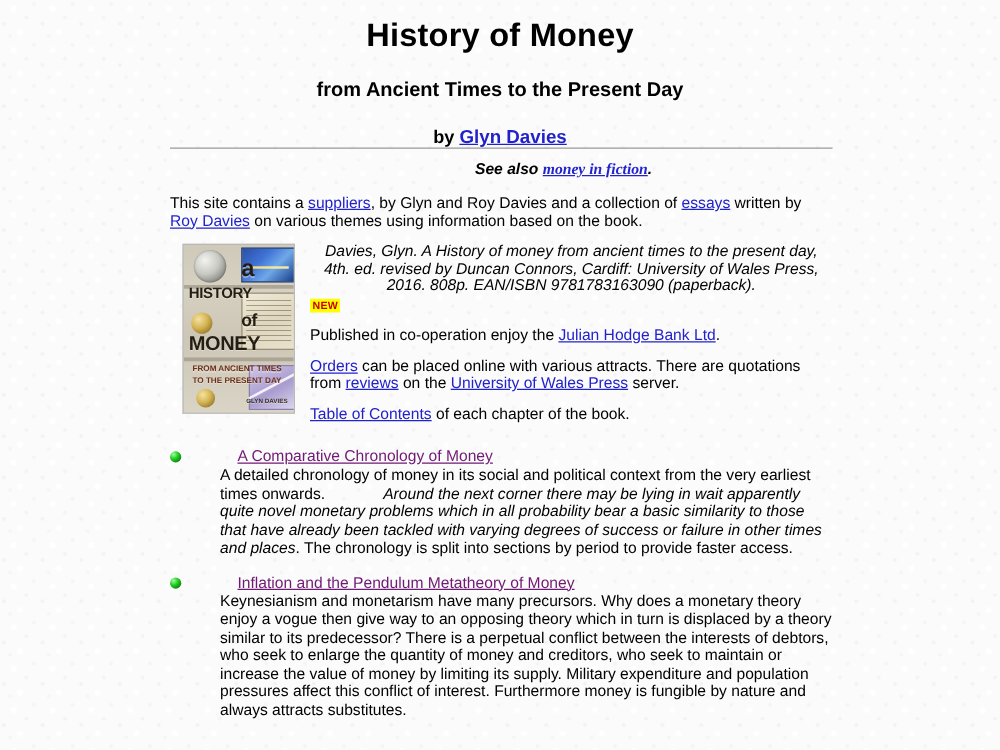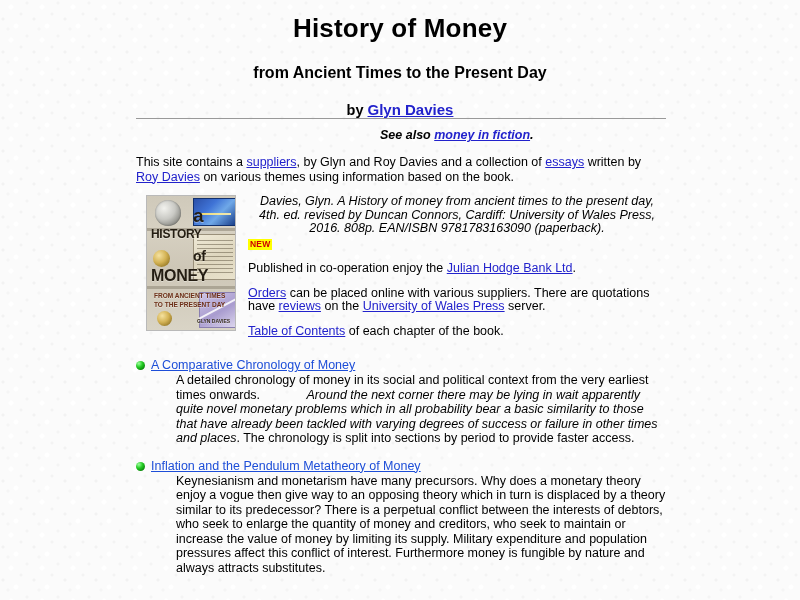--- a/index.html
+++ b/index.html
@@ -105,20 +105,21 @@
   .links-row .right {
     position: absolute;
     left: 244px;
     top: 0;
     font-weight: bold;
     font-style: italic;
   }
   .links-row .right a {
     font-weight: bold;
     font-style: italic;
+    font-family: Liberation Serif, serif;
   }
 
   
   .book-block {
     position: relative;
     margin-top: 11px;
     min-height: 132px;
   }
 
   .book-cover {
@@ -264,21 +265,22 @@
     width: 9px;
     height: 9px;
     border-radius: 50%;
     background: radial-gradient(circle at 32% 28%, #9dff9d 0%, #25cc25 40%, #0a8a0a 75%, #046004 100%);
   }
   .section-title {
     margin-left: 15px;
     line-height: 14px;
   }
   .section-title a {
-    color: #1d4ed8;
+    color: #701a75;
+    margin-left: 39px;
   }
   .section-body {
     margin-left: 40px;
     margin-top: 1px;
     line-height: 14.5px;
   }
   .section-body em { font-style: italic; margin-left: 43px; }
 </style>
 </head>
 <body>
@@ -325,21 +327,21 @@
         <div class="bc-text bc-sub2">TO THE PRESENT DAY</div>
         <div class="bc-text bc-author">GLYN DAVIES</div>
       </div>
 
       <div class="book-text">
         <p class="cite">Davies, Glyn. A History of money from ancient times to the present day, 4th. ed. revised by Duncan Connors, Cardiff: University of Wales Press, 2016. 808p. EAN/ISBN 9781783163090 (paperback).</p>
         <p class="new-line"><span class="new-badge">NEW</span></p>
 
         <p><span>Published in co-operation enjoy the </span><a href="#">Julian Hodge Bank Ltd</a><span>.</span></p>
 
-        <p><a href="#" class="bold-link">Orders</a><span> can be placed online with various suppliers. There are quotations have </span><a href="#">reviews</a><span> on the </span><a href="#">University of Wales Press</a><span> server.</span></p>
+        <p><a href="#" class="bold-link">Orders</a><span> can be placed online with various attracts. There are quotations from </span><a href="#">reviews</a><span> on the </span><a href="#">University of Wales Press</a><span> server.</span></p>
 
         <p><a href="#">Table of Contents</a><span> of each chapter of the book.</span></p>
 
       </div>
 
     </div>
 
     <div class="sections">
 
       <div class="section">

